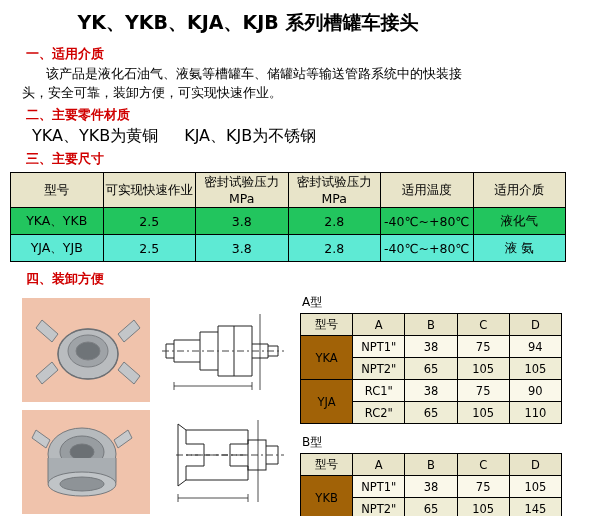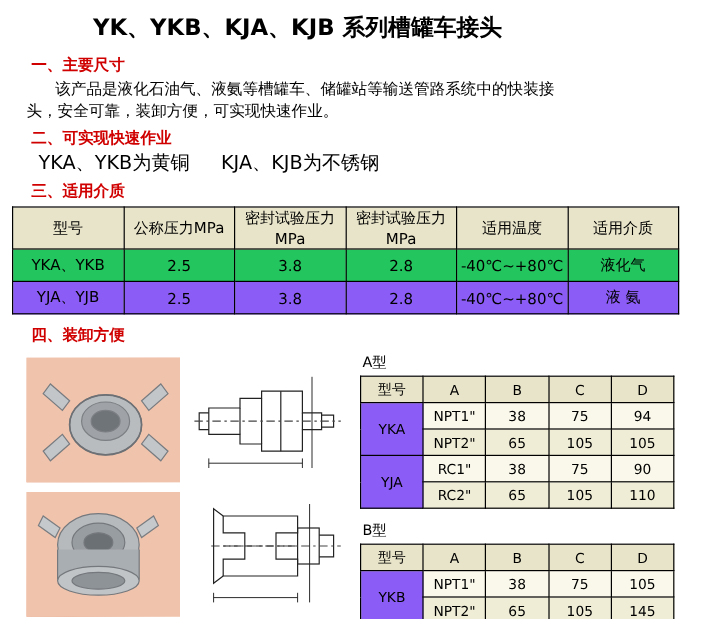--- a/index.html
+++ b/index.html
@@ -70,21 +70,21 @@
     font-family: "DejaVu Sans", sans-serif;
   }
   table.spec thead th {
     background: #e8e4c9;
     font-weight: normal;
   }
   table.spec tbody td {
     background: #22c55e;
   }
   table.spec tbody tr:nth-child(2) td {
-    background: #8b5cf6;
+    background: #5eead4;
   }
 
   
   .bottom {
     position: relative;
     margin-top: 6px;
   }
   .img-col {
     position: absolute;
     left: 12px;
@@ -132,52 +132,52 @@
     text-align: center;
     font-size: 11.5px;
     height: 19px;
     font-family: "DejaVu Sans", sans-serif;
   }
   table.dim thead th {
     background: #e8e4c9;
     font-weight: normal;
   }
   table.dim td.model {
-    background: #8b5cf6;
+    background: #a16207;
   }
   table.dim td.val {
     background: #faf8ea;
   }
   table.dim tr.alt td.val {
     background: #efedd6;
   }
   .svgwrap { display:block; }
 </style>
 </head>
 <body>
 
 <div class="page">
 
   <div class="title">YK、YKB、KJA、KJB 系列槽罐车接头</div>
 
-  <div class="section-head">一、主要尺寸</div>
+  <div class="section-head">一、适用介质</div>
   <div class="para">该产品是液化石油气、液氨等槽罐车、储罐站等输送管路系统中的快装接头，安全可靠，装卸方便，可实现快速作业。</div>
 
-  <div class="section-head">二、可实现快速作业</div>
+  <div class="section-head">二、主要零件材质</div>
   <div class="material-line">
     <span>YKA、YKB为黄铜</span><span class="gap"></span><span>KJA、KJB为不锈钢</span>
   </div>
 
-  <div class="section-head">三、适用介质</div>
+  <div class="section-head">三、主要尺寸</div>
 
   <table class="spec">
     <thead>
       <tr>
         <th>型号</th>
-        <th>公称压力MPa</th>
+        <th>可实现快速作业</th>
         <th>密封试验压力MPa</th>
         <th>密封试验压力MPa</th>
         <th>适用温度</th>
         <th>适用介质</th>
       </tr>
     </thead>
     <tbody>
       <tr>
         <td>YKA、YKB</td>
         <td>2.5</td>

